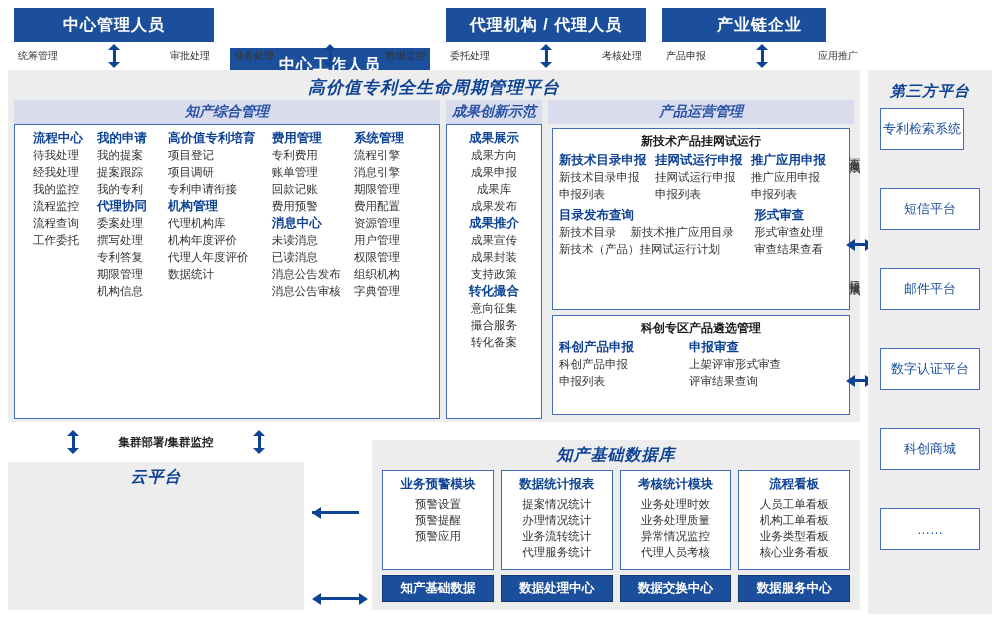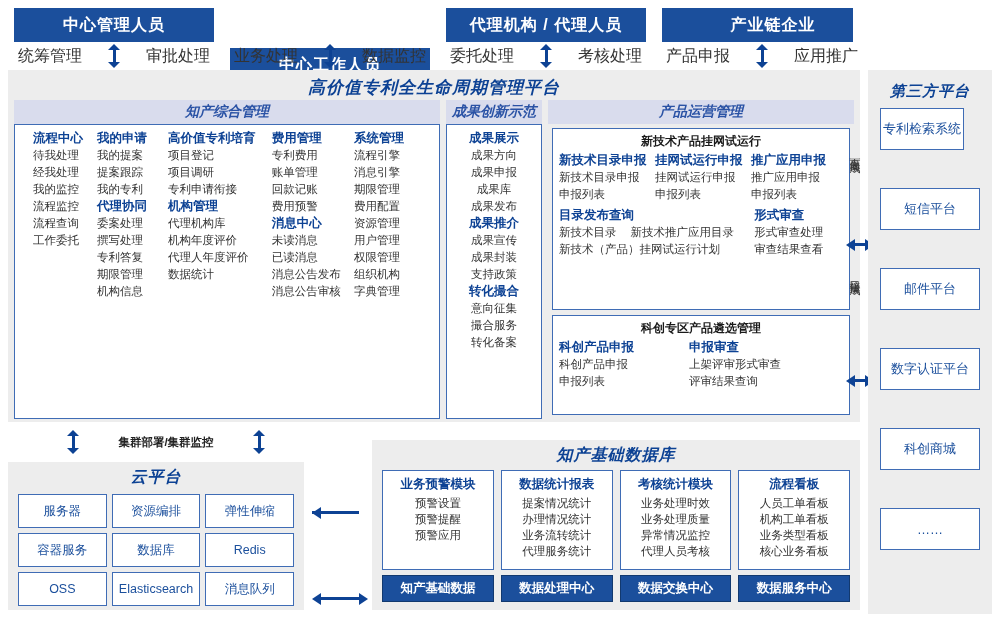--- a/index.html
+++ b/index.html
@@ -13,21 +13,21 @@
   
   .abs{position:absolute;box-sizing:border-box;}
   .ctr{display:flex;align-items:center;justify-content:center;text-align:center;}
 
   
   .role-bar{
     background:#1b4f9c;color:#ffffff;font-weight:bold;font-size:16px;
     letter-spacing:1px;height:34px;
   }
   .role-flow{
-    height:24px;font-size:16px;color:#333;display:flex;align-items:center;
+    height:24px;font-size:10px;color:#333;display:flex;align-items:center;
     justify-content:space-between;
   }
   .role-flow .lbl{flex:0 0 auto;padding:0 4px;white-space:nowrap;}
 
   
   .vdbl{width:14px;height:22px;position:relative;flex:0 0 14px;}
   .vdbl i{position:absolute;left:6px;top:4px;width:3px;height:14px;background:#0d4294;}
   .vdbl b{position:absolute;left:1px;width:0;height:0;border-left:6px solid transparent;
           border-right:6px solid transparent;}
   .vdbl b.up{top:-1px;border-bottom:6px solid #0d4294;}
@@ -100,21 +100,21 @@
 
   
   #database{left:372px;top:440px;width:488px;height:170px;background:#ededed;}
   .db-title{
     text-align:center;font-weight:bold;font-style:italic;font-size:16px;
     color:#0d4294;padding-top:5px;letter-spacing:1px;
   }
   .db-cols{display:grid;grid-template-columns:repeat(4,1fr);gap:7px;padding:4px 10px 0;}
   .db-card{border:1.5px solid #3f6cb5;background:#fff;height:98px;text-align:center;}
   .db-card h4{margin:0;padding:5px 0 3px;font-size:12.5px;color:#0d4294;font-weight:bold;}
-  .db-card div{font-size:11.5px;color:#333;line-height:16px;font-family:Liberation Mono, monospace;}
+  .db-card div{font-size:11.5px;color:#333;line-height:16px;}
   .db-foot{display:grid;grid-template-columns:repeat(4,1fr);gap:7px;padding:5px 10px 0;}
   .db-chip{
     background:#1b4f9c;color:#fff;font-weight:bold;font-size:12.5px;height:25px;
     border:1px solid #12396f;
   }
 </style>
 </head>
 <body>
 
 <div id="root">
@@ -143,21 +143,21 @@
       <div class="abs role-bar ctr" style="left: 446px; top: 8px; width: 200px;">代理机构 / 代理人员</div>
       <div class="abs role-flow" style="left: 446px; top: 44px; width: 200px;">
         <span class="lbl">委托处理</span>
         <div class="vdbl">
           <b class="up"></b>
           <i></i>
           <b class="dn"></b>
         </div>
         <span class="lbl">考核处理</span>
       </div>
-      <div class="abs role-bar ctr" style="left: 662px; top: 8px; width: 191px; padding-left: 31px;">产业链企业</div>
+      <div class="abs role-bar ctr" style="left: 662px; top: 8px; width: 164px; padding-left: 31px;">产业链企业</div>
       <div class="abs role-flow" style="left: 662px; top: 44px; width: 200px;">
         <span class="lbl">产品申报</span>
         <div class="vdbl">
           <b class="up"></b>
           <i></i>
           <b class="dn"></b>
         </div>
         <span class="lbl">应用推广</span>
       </div>
     </div>
@@ -340,31 +340,20 @@
     <div class="cluster-lbl">集群部署/集群监控</div>
     <div class="vdbl">
         <b class="up"></b>
         <i></i>
         <b class="dn"></b>
       </div>
   </div>
 
   <div class="abs" id="cloud">
     <div class="cloud-title">云平台</div>
-    <div class="cloud-grid" id="cloud-grid">
-        <div class="cloud-cell ctr">服务器</div>
-        <div class="cloud-cell ctr">资源编排</div>
-        <div class="cloud-cell ctr">弹性伸缩</div>
-        <div class="cloud-cell ctr">容器服务</div>
-        <div class="cloud-cell ctr">数据库</div>
-        <div class="cloud-cell ctr">Redis</div>
-        <div class="cloud-cell ctr">OSS</div>
-        <div class="cloud-cell ctr">Elasticsearch</div>
-        <div class="cloud-cell ctr">消息队列</div>
-      </div>
   </div>
 
   <div class="abs hdbl hsingle" style="left:312px;top:478px;width:56px;">
     <i></i>
       <b class="lf"></b>
   </div>
   <div class="abs hdbl" style="left:312px;top:550px;width:56px;">
     <i></i>
       <b class="lf"></b>
       <b class="rt"></b>

